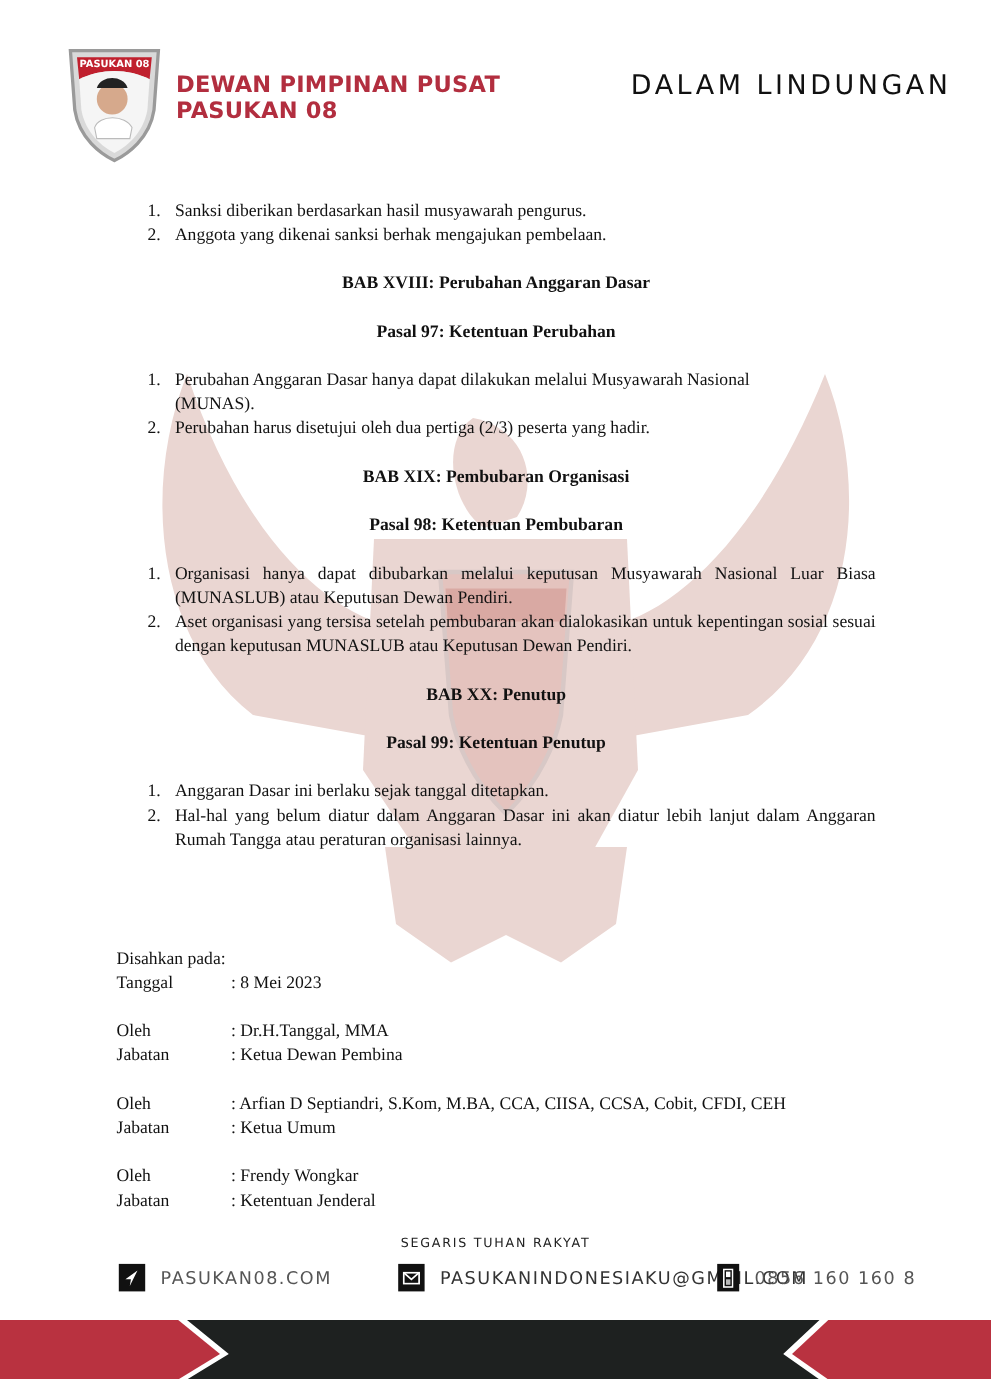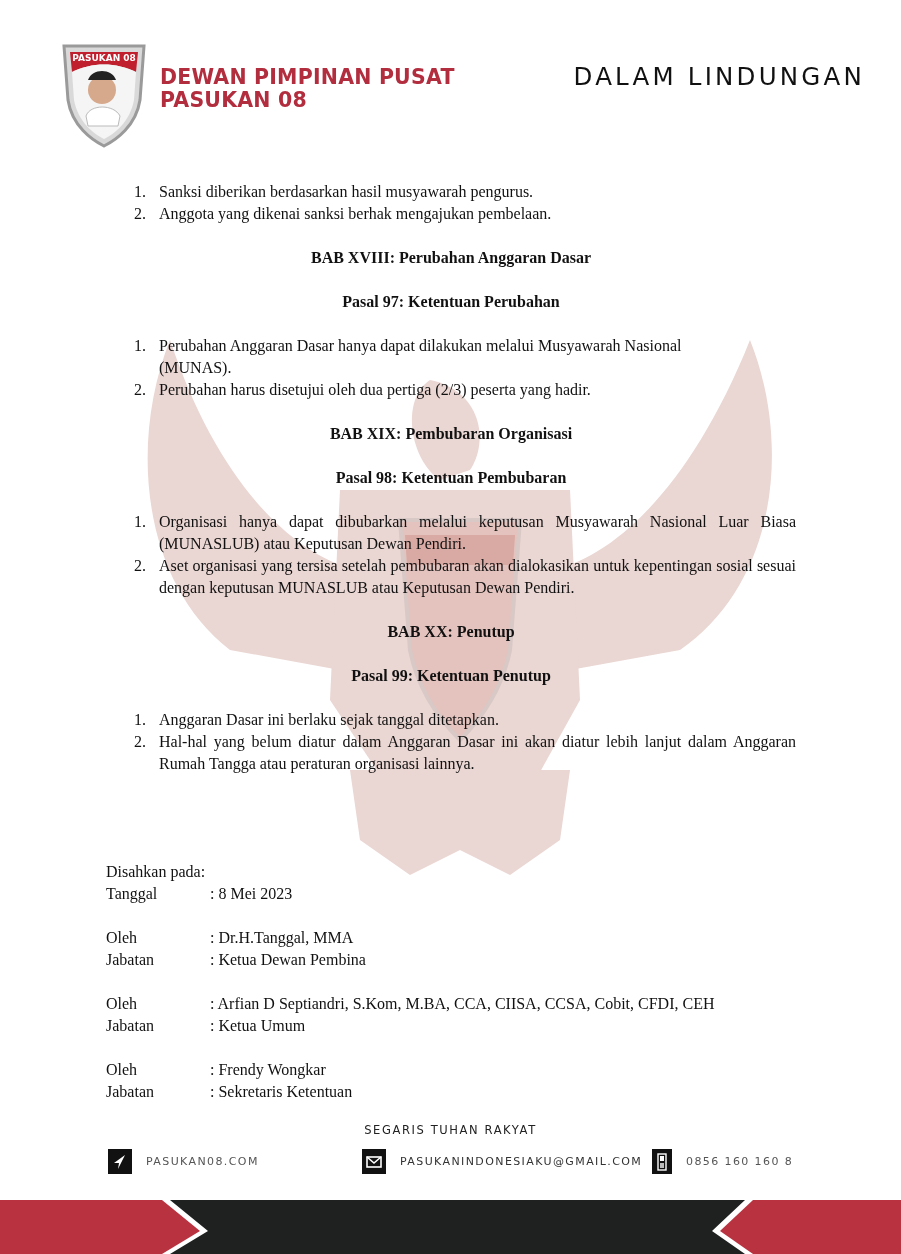--- a/index.html
+++ b/index.html
@@ -21,21 +21,21 @@
   .list li { position: relative; padding-left: 53px; text-align: justify; }
   .list li .num { position: absolute; left: 28px; top: 0; }
 
   .sig { position: absolute; left: 106px; top: 861px; z-index: 2; font-size: 16px; line-height: 22px; }
   .sig-row { display: flex; height: 22px; }
   .sig-row .k { width: 104px; }
   .sig-gap { height: 22px; }
 
   
   .tagline { position: absolute; left: 0; width: 901px; top: 1123px; text-align: center; font-family: "DejaVu Sans", sans-serif; font-size: 11.5px; letter-spacing: 1.6px; color: #222; z-index: 2; }
-  .contact { position: absolute; top: 1149px; display: flex; align-items: center; z-index: 2; font-family: "DejaVu Sans", sans-serif; font-size: 11px; letter-spacing: 1.4px; color: #555; }
+  .contact { position: absolute; top: 1149px; display: flex; align-items: center; z-index: 2; font-family: "DejaVu Sans", sans-serif; font-size: 16px; letter-spacing: 1.4px; color: #555; }
   .contact .ic { width: 24px; height: 25px; background: #111; display: flex; align-items: center; justify-content: center; margin-right: 14px; }
   .c1 { left: 108px; } .c2 { left: 362px; color: #333; } .c3 { left: 652px; }
   .banner { position: absolute; left: 0; top: 1190px; width: 901px; height: 64px; z-index: 2; }
 </style>
 </head>
 <body>
 
 <svg class="watermark" viewBox="0 0 690 560">
   <g fill="#ead6d2">
 
@@ -135,21 +135,21 @@
       <span class="k">Jabatan</span>
       <span>: Ketua Umum</span>
     </div>
   <div class="sig-gap"></div>
   <div class="sig-row">
       <span class="k">Oleh</span>
       <span>: Frendy Wongkar</span>
     </div>
   <div class="sig-row">
       <span class="k">Jabatan</span>
-      <span>: Sekretaris Ketentuan</span>
+      <span>: Ketentuan Jenderal</span>
     </div>
 </div>
 
 <div class="tagline">SEGARIS TUHAN RAKYAT</div>
 
 <div class="contact c1">
   <span class="ic">
     <svg width="14" height="16" viewBox="0 0 14 16">
         <path d="M12 1 L 1 9 L 6 9 L 5 15 Z" fill="#fff"></path>
       </svg>

